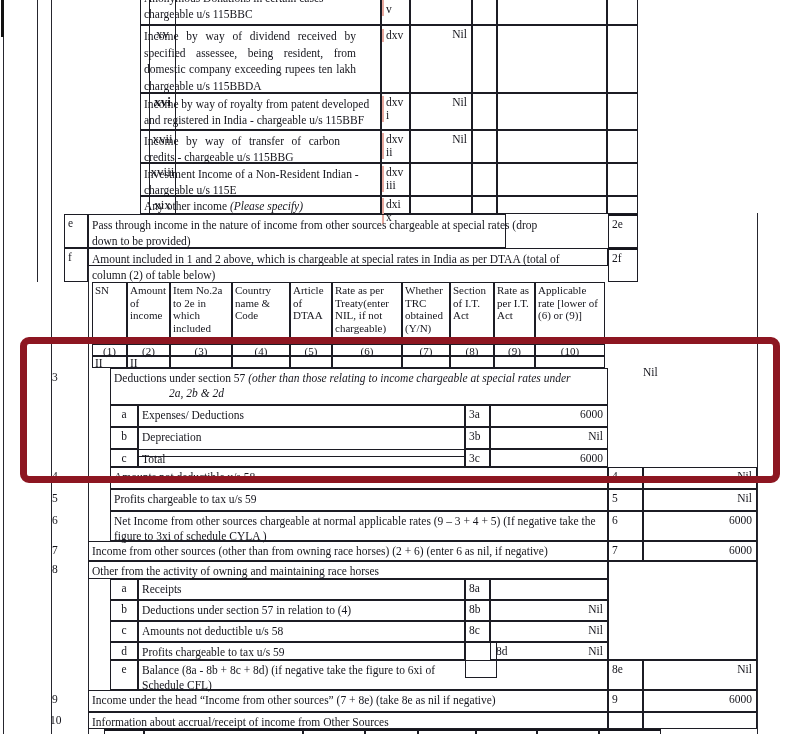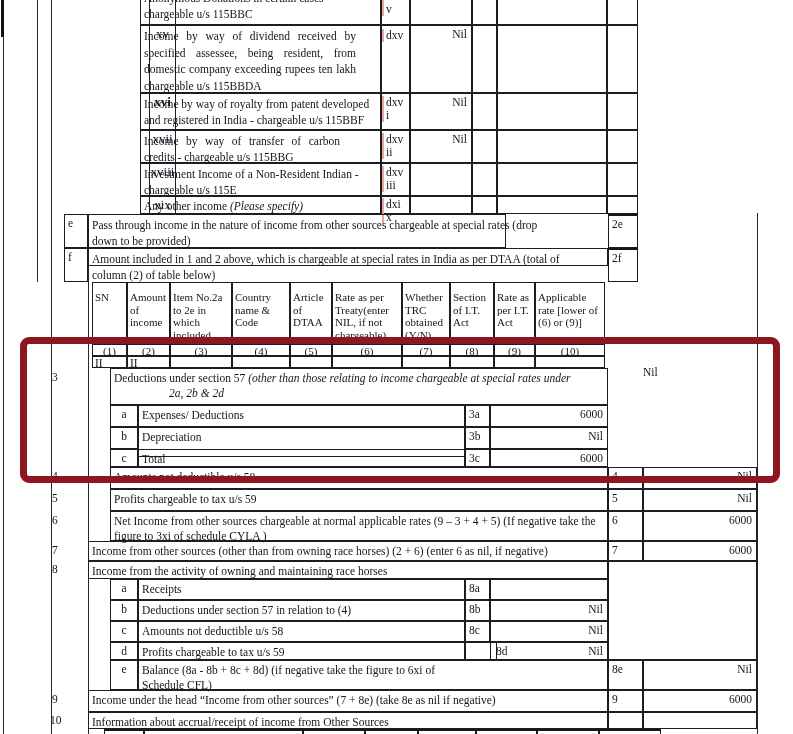--- a/index.html
+++ b/index.html
@@ -12,21 +12,21 @@
   .t  { position:absolute; box-sizing:border-box; }
   .ln { position:absolute; background:#26262e; }
   .desc { padding:2px 3px; }
   .right { text-align:right; padding:1px 4px 0 0; }
   .ctr { text-align:center; }
   .it { font-style:italic; }
   .romcell { text-align:center; padding-top:0; font-size:13px;margin-left:36px; }
   .lettercell { text-align:center; padding-top:1px; }
   .code { display:inline-block; width:20px; word-break:break-all;
           border-left:2px solid #e7a89e; padding-left:2px; line-height:13px; }
-  .hdr { font-size:11px; line-height:12.5px; padding:8px 2px; }
+  .hdr { font-size:11px; line-height:12.5px; padding:1px 2px; }
   .numrow { font-size:11px; line-height:11px; padding-top:1px; }
   .boldtop { border-top:2px solid #15151c; }
   .labelcell { padding:1px 0 0 3px; }
   #highlight {
     position:absolute; left:20px; top:337px; width:760px; height:146px;
     box-sizing:border-box; border:7px solid #8d1621; border-radius:9px;
     z-index:9; pointer-events:none;
   }
   .partialhdr { font-size:10.5px; padding:2px 2px 0 2px; border-top:2px solid #15151c; }
 </style>
@@ -206,21 +206,21 @@
 
   <div>
     <span class="t" style="left:52px;top:543px;">7</span>
     <div class="c desc" style="left:88px;top:541px;width:520px;height:20px;"><span>Income from other sources (other than from owning race horses) (2 + 6) (enter 6 as nil, if negative)</span></div>
     <div class="c labelcell" style="left:608px;top:541px;width:35px;height:20px;"><span>7</span></div>
     <div class="c right" style="left:643px;top:541px;width:114px;height:20px;"><span>6000</span></div>
   </div>
 
   <div>
     <span class="t" style="left:52px;top:562px;">8</span>
-    <div class="c desc" style="left:88px;top:561px;width:520px;height:18px;"><span>Income from the activity of owning and maintaining race horses</span></div>
+    <div class="c desc" style="left:88px;top:561px;width:520px;height:18px;"><span>Other from the activity of owning and maintaining race horses</span></div>
     <div class="c" style="left:608px;top:561px;width:149px;height:99px;"></div>
   </div>
 
   <div>
     <div class="c lettercell" style="left:110px;top:579px;width:28px;height:21px;"><span>a</span></div>
     <div class="c desc" style="left:138px;top:579px;width:327px;height:21px;"><span>Receipts</span></div>
     <div class="c labelcell" style="left:465px;top:579px;width:25px;height:21px;"><span>8a</span></div>
     <div class="c right" style="left:490px;top:579px;width:118px;height:21px;"><span></span></div>
   </div>
 
@@ -234,21 +234,21 @@
   <div>
     <div class="c lettercell" style="left:110px;top:621px;width:28px;height:21px;"><span>c</span></div>
     <div class="c desc" style="left:138px;top:621px;width:327px;height:21px;"><span>Amounts not deductible u/s 58</span></div>
     <div class="c labelcell" style="left:465px;top:621px;width:25px;height:21px;"><span>8c</span></div>
     <div class="c right" style="left:490px;top:621px;width:118px;height:21px;"><span>Nil</span></div>
   </div>
 
   <div>
     <div class="c lettercell" style="left:110px;top:642px;width:28px;height:18px;"><span>d</span></div>
     <div class="c desc" style="left:138px;top:642px;width:327px;height:18px;"><span>Profits chargeable to tax u/s 59</span></div>
-    <div class="c labelcell" style="left:465px;top:642px;width:25px;height:18px;padding-left:30px;"><span>8d</span></div>
+    <div class="c labelcell" style="left:465px;top:642px;width:25px;height:36px;padding-left:30px;"><span>8d</span></div>
     <div class="c right" style="left:490px;top:642px;width:118px;height:18px;"><span>Nil</span></div>
   </div>
 
   <div>
     <div class="c lettercell" style="left:110px;top:660px;width:28px;height:30px;"><span>e</span></div>
     <div class="c desc" style="left:138px;top:660px;width:470px;height:30px;line-height:14.5px;"><span class="t" style="position:static;display:inline-block;width:325px;">Balance (8a - 8b + 8c + 8d) (if negative take the figure to 6xi of Schedule CFL)</span></div>
     <div class="c labelcell" style="left:608px;top:660px;width:35px;height:30px;"><span>8e</span></div>
     <div class="c right" style="left:643px;top:660px;width:114px;height:30px;"><span>Nil</span></div>
   </div>
 

